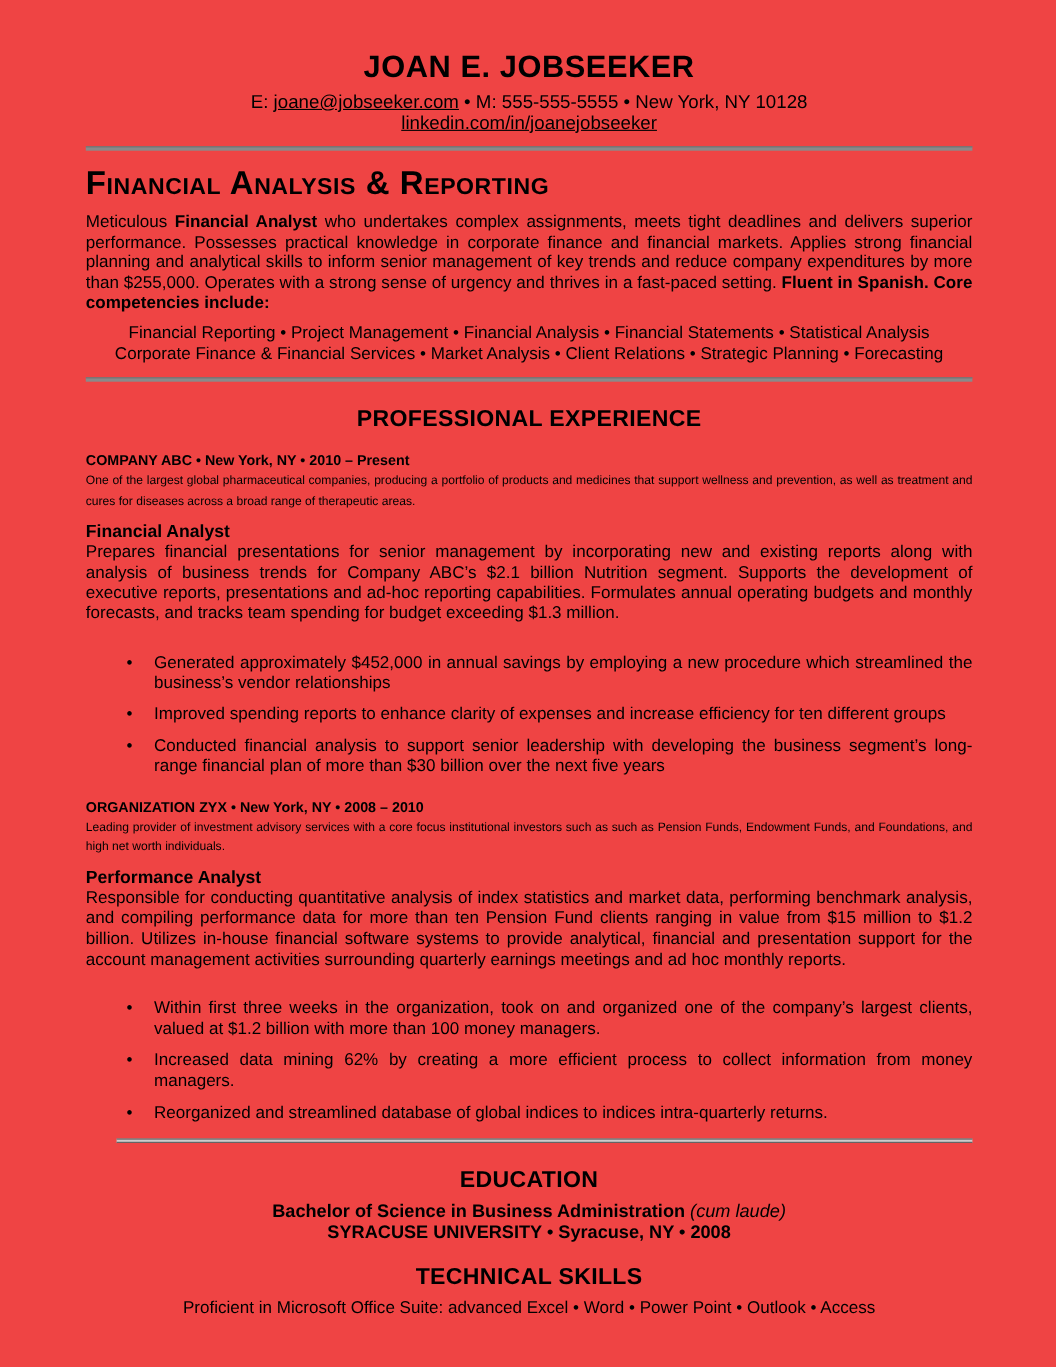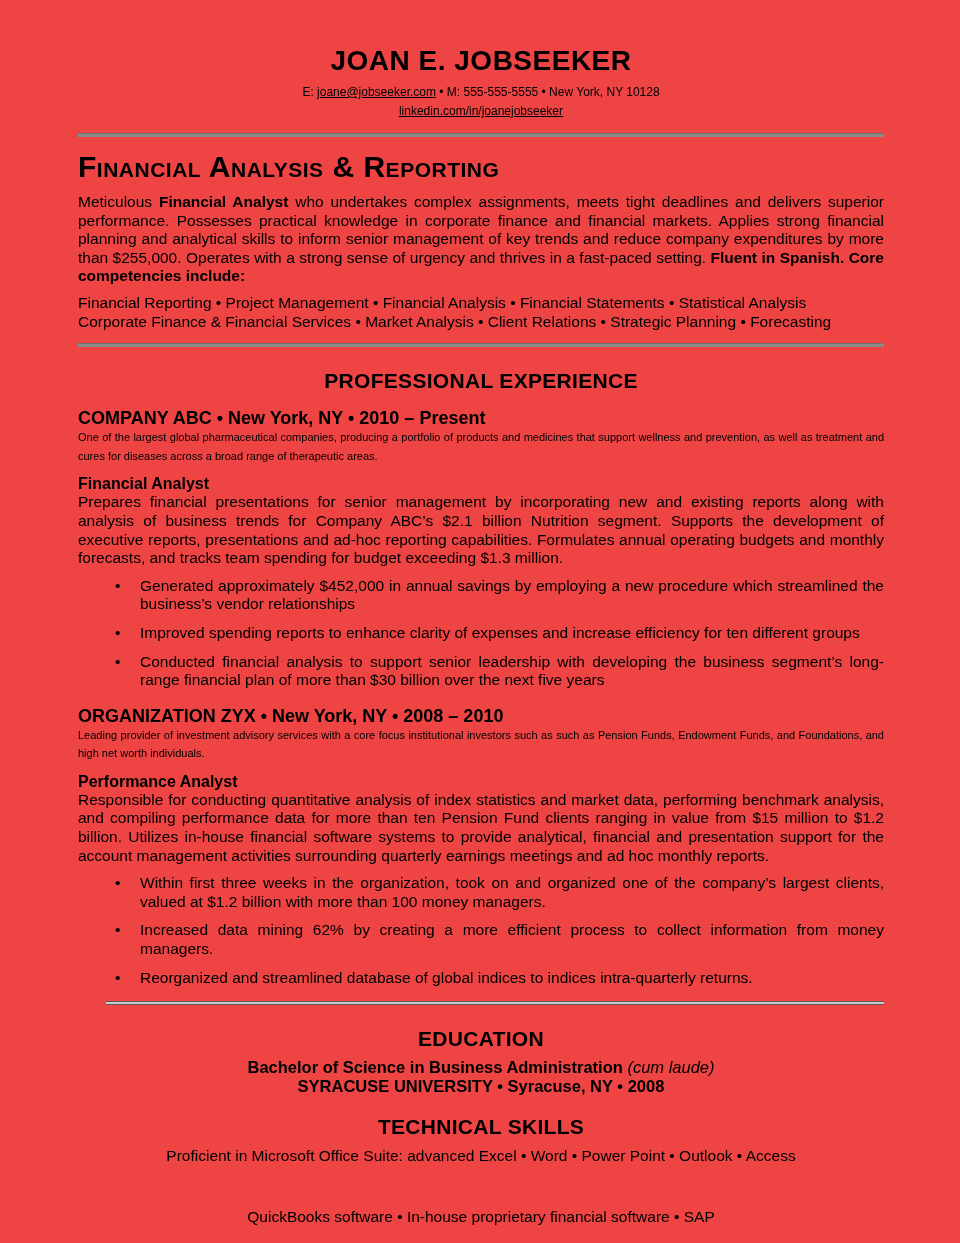--- a/index.html
+++ b/index.html
@@ -21,21 +21,21 @@
   
   .name {
     text-align: center;
     font-size: 28px;
     font-weight: bold;
     letter-spacing: 0.5px;
     line-height: 30px;
   }
   .contact-line {
     text-align: center;
-    font-size: 12px;
+    font-size: 17px;
     line-height: 19px;
   }
   .contact-line.first { margin-top: 7px; }
   .ulink {
     color: #000000;
     text-decoration: underline;
     cursor: pointer;
   }
   
   .rule {
@@ -64,54 +64,54 @@
   }
   .body-text {
     font-size: 15.5px;
     line-height: 18.6px;
     text-align: justify;
   }
   .summary-par { margin-top: 10px; }
   .bold { font-weight: bold; }
   .competencies {
     margin-top: 8px;
-    text-align: left;
+    text-align: center;
     font-size: 15.5px;
     line-height: 18.6px;
   }
   
   .section-heading {
     margin-top: 22px;
     text-align: center;
     font-size: 21px;
     font-weight: bold;
     line-height: 23px;
     letter-spacing: 0.3px;
   }
   
   .company-line {
     margin-top: 17px;
-    font-size: 18px;
+    font-size: 13px;
     font-weight: bold;
     line-height: 19px;
   }
   .company-desc {
     font-size: 11px;
     line-height: 18.6px;
     text-align: justify;
   }
   .role-title {
     margin-top: 9px;
     font-size: 16px;
     font-weight: bold;
     line-height: 19px;
   }
   .bullets {
     list-style: none;
-    margin-top: 9px;
+    margin-top: 26px;
   }
   .bullets li {
     position: relative;
     padding-left: 62px;
     margin-bottom: 10px;
     font-size: 15.5px;
     line-height: 18.6px;
     text-align: justify;
   }
   .bullets li::before {

